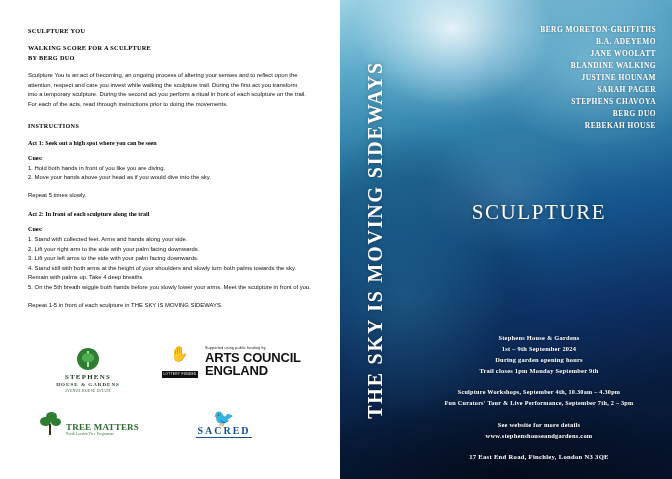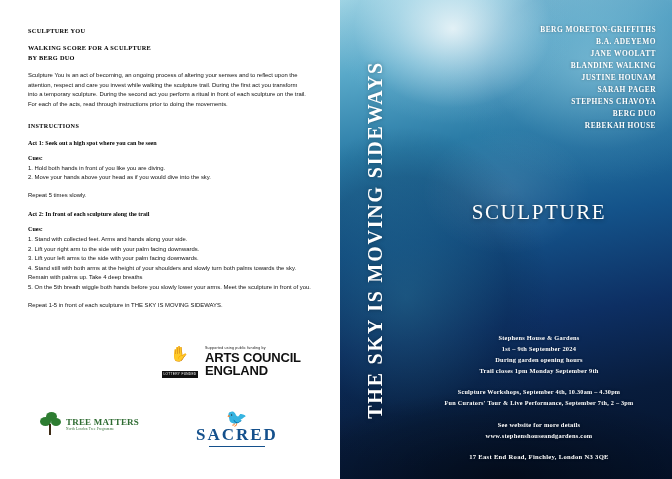--- a/index.html
+++ b/index.html
@@ -205,21 +205,21 @@
     font-weight: bold;
     line-height: 1.02;
     letter-spacing: -0.2px;
   }
 
   
   #logo-tree {
     left: 12px;
     top: 72px;
     display: flex;
-    align-items: center;
+    align-items: flex-end;
   }
   .tree-glyph {
     width: 22px;
     height: 24px;
     position: relative;
   }
   .tree-glyph i {
     position: absolute;
     background: #2e7d32;
     border-radius: 50%;
@@ -250,21 +250,21 @@
     top: 70px;
     text-align: center;
     font-family: "Liberation Serif", serif;
   }
   .sacred-bird {
     font-size: 17px;
     line-height: 1;
     color: #14508c;
   }
   .sacred-word {
-    font-size: 17px;
+    font-size: 10px;
     letter-spacing: 2px;
     color: #14508c;
     font-weight: bold;
     margin-top: -2px;
   }
   .sacred-rule {
     width: 56px;
     height: 1px;
     background: #14508c;
     margin: 1px auto 0 auto;
@@ -396,20 +396,28 @@
     <div class="l-cues">Cues:</div>
     <div class="l-list" style="white-space: pre-line;">1. Stand with collected feet. Arms and hands along your side.
 2. Lift your right arm to the side with your palm facing downwards.
 3. Lift your left arms to the side with your palm facing downwards.
 4. Stand still with both arms at the height of your shoulders and slowly turn both palms towards the sky. Remain with palms up. Take 4 deep breaths
 5. On the 5th breath wiggle both hands before you slowly lower your arms. Meet the sculpture in front of you.</div>
     <div class="l-note">Repeat 1-5 in front of each sculpture in THE SKY IS MOVING SIDEWAYS.</div>
 
     <div id="logos">
 
+      <div class="logo-row" id="logo-stephens">
+        <div style="width:100%">
+          <div class="stephens-badge"></div>
+          <div class="stephens-name">STEPHENS</div>
+          <div class="stephens-sub">HOUSE &amp; GARDENS</div>
+          <div class="stephens-tiny">AVENUE HOUSE ESTATE</div>
+        </div>
+      </div>
 
       <div class="logo-row" id="logo-arts">
         <div class="lottery">
           <div class="lottery-fingers">✋</div>
           <div class="lottery-badge">LOTTERY FUNDED</div>
         </div>
         <div class="ac-text">
           <div class="ac-supported">Supported using public funding by</div>
           <div class="ac-main">ARTS COUNCIL</div>
           <div class="ac-main">ENGLAND</div>

